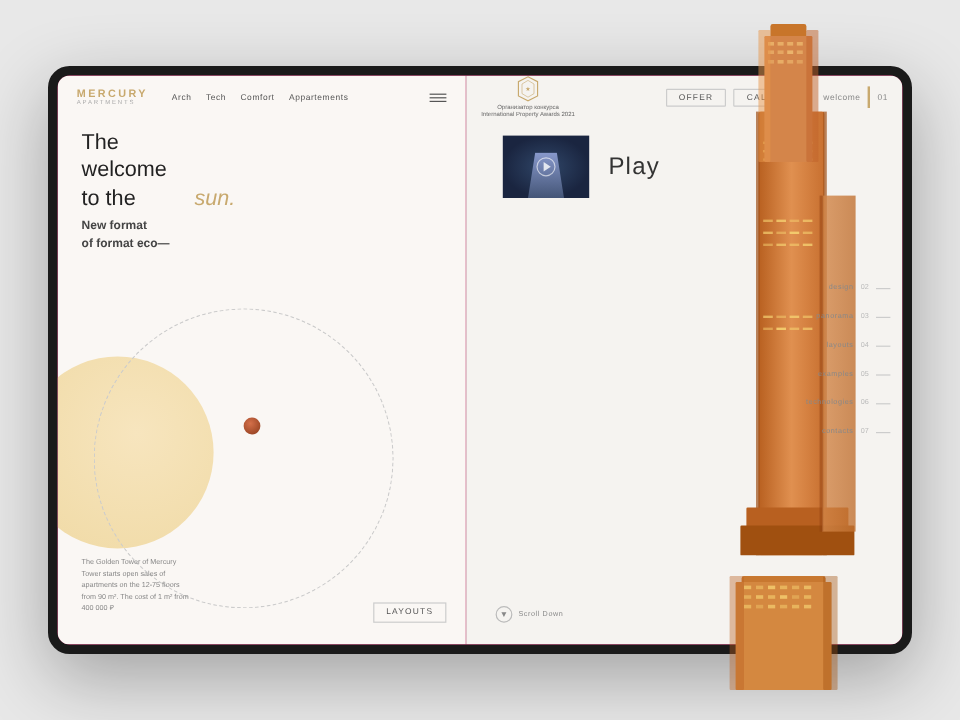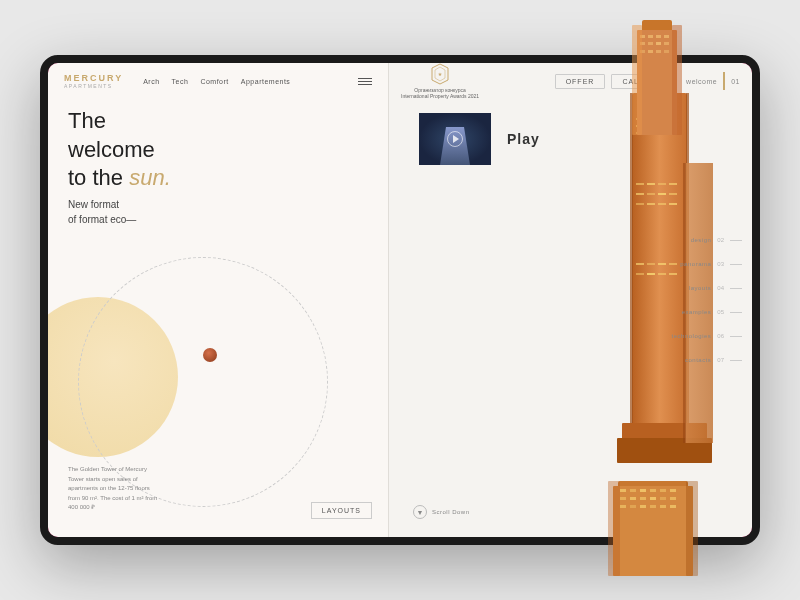--- a/index.html
+++ b/index.html
@@ -105,37 +105,38 @@
     }
 
     
     .hero-content {
       padding: 8px 20px 0 20px;
       position: relative;
       z-index: 5;
     }
 
     .hero-heading {
-      font-size: 22px;
+      font-size: 18px;
       font-weight: 300;
       line-height: 1.3;
       color: #222;
     }
 
     .hero-heading .sun {
       color: #c8a96e;
       font-style: italic;
+      margin-left: 44px;
     }
 
     .hero-subtitle {
       font-size: 10px;
       color: #444;
       margin-top: 4px;
       line-height: 1.5;
-      font-weight: 400;
+      font-weight: 700;
     }
 
     
     .deco-circle {
       position: absolute;
       bottom: 80px;
       left: -30px;
       width: 160px;
       height: 160px;
       border-radius: 50%;
@@ -320,22 +321,22 @@
       bottom: 0;
       left: 50%;
       transform: translateX(-50%);
       width: 30px;
       height: 38px;
       background: linear-gradient(to bottom, #8899cc, #445577);
       clip-path: polygon(20% 0%, 80% 0%, 100% 100%, 0% 100%);
     }
 
     .play-label {
-      font-size: 14px;
-      font-weight: 700;
+      font-size: 20px;
+      font-weight: 400;
       color: #333;
       letter-spacing: 1px;
     }
 
     
     .side-nav {
       position: absolute;
       right: 10px;
       top: 50%;
       transform: translateY(-50%);

